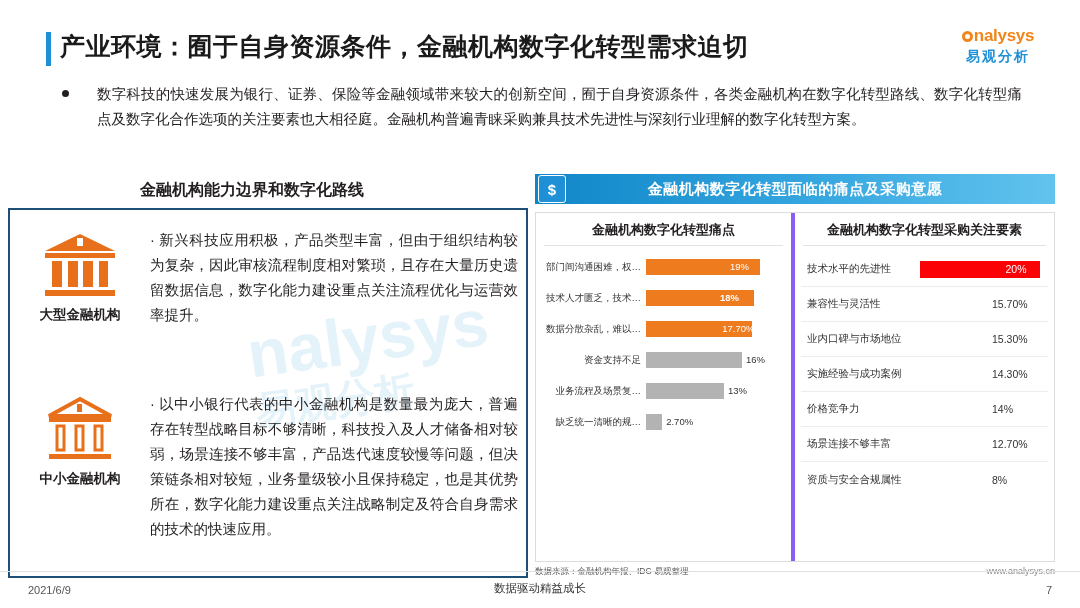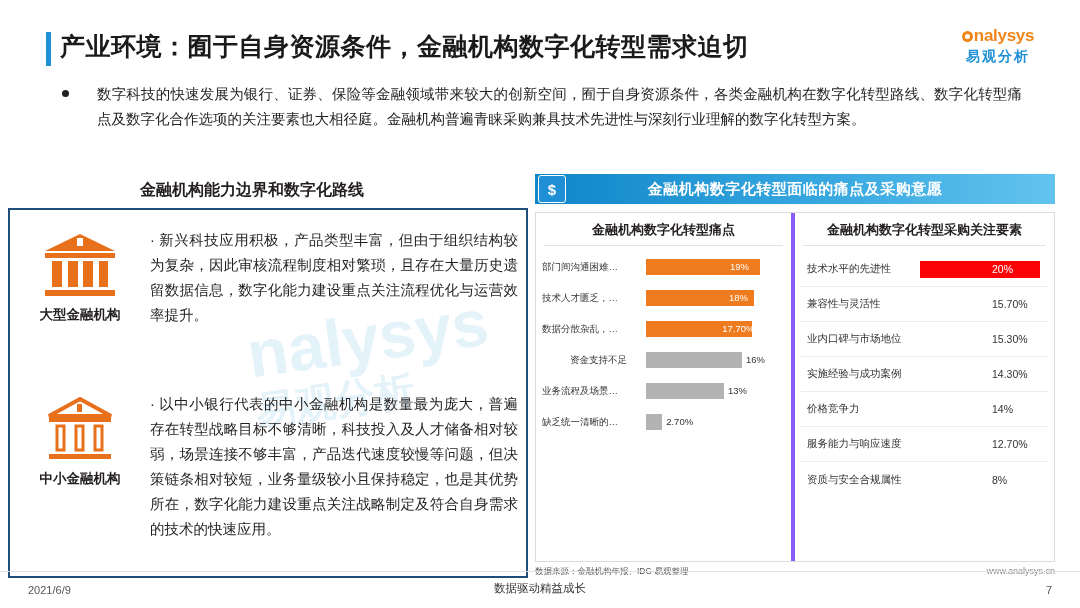--- a/index.html
+++ b/index.html
@@ -110,21 +110,21 @@
   .chart-half { width:260px; position:relative; padding:8px 6px 6px 6px; }
   .chart-half.left-half { border-right:4px solid #8b5cf6; }
   .chart-title {
     text-align:center; font-size:13px; font-weight:bold; color:#231f20;
     padding-bottom:6px; border-bottom:1px solid #e3e3e3; margin:0 2px 6px 2px;
   }
   .brow {
     display:flex; align-items:center; height:31px;
   }
   .blabel {
-    width:104px; font-size:9.5px; color:#333; text-align:right; padding-right:19px;
+    width:104px; font-size:9.5px; color:#333; text-align:right; padding-right:5px;
     white-space:nowrap; overflow:hidden; text-overflow:ellipsis;
   }
   .btrack { flex:1; position:relative; height:31px; }
   .bbar {
     position:absolute; left:0; top:7px; height:16px; background:#b3b3b3;
   }
   .bbar.orange { background:#ef7b1f; }
   .bval {
     position:absolute; top:7px; height:16px; line-height:16px;
     font-size:9.5px; color:#333; white-space:nowrap;
@@ -244,21 +244,21 @@
             <div class="blabel">部门间沟通困难，权…</div>
             <div class="btrack">
               <div class="bbar orange" style="width: 114px;"></div>
               <div class="bval inside" style="left: 84px;">19%</div>
             </div>
           </div>
           <div class="brow">
             <div class="blabel">技术人才匮乏，技术…</div>
             <div class="btrack">
               <div class="bbar orange" style="width: 108px;"></div>
-              <div class="bval inside" style="left: 83px;">18%</div>
+              <div class="bval inside" style="left: 74px; font-weight: bold;">18%</div>
             </div>
           </div>
           <div class="brow">
             <div class="blabel">数据分散杂乱，难以…</div>
             <div class="btrack">
               <div class="bbar orange" style="width: 106.2px;"></div>
               <div class="bval inside" style="left: 76.2px;">17.70%</div>
             </div>
           </div>
           <div class="brow">
@@ -284,40 +284,40 @@
           </div>
         </div>
     </div>
 
     <div class="chart-half">
       <div class="chart-title">金融机构数字化转型采购关注要素</div>
       <div id="rows">
           <div class="rrow first" style="position: relative;">
             <div class="rhl" style="background: rgb(251, 2, 7); width: 120px; top: 9px; position: absolute;"></div>
             <div class="rlabel">技术水平的先进性</div>
-            <div class="rval" style="color: rgb(255, 255, 255); text-align: left; padding-right: 8px;">20%</div>
+            <div class="rval" style="color: rgb(255, 255, 255); text-align: center; padding-right: 8px;">20%</div>
           </div>
           <div class="rrow" style="position: relative;">
             <div class="rlabel">兼容性与灵活性</div>
             <div class="rval">15.70%</div>
           </div>
           <div class="rrow" style="position: relative;">
             <div class="rlabel">业内口碑与市场地位</div>
             <div class="rval">15.30%</div>
           </div>
           <div class="rrow" style="position: relative;">
             <div class="rlabel">实施经验与成功案例</div>
             <div class="rval">14.30%</div>
           </div>
           <div class="rrow" style="position: relative;">
             <div class="rlabel">价格竞争力</div>
             <div class="rval">14%</div>
           </div>
           <div class="rrow" style="position: relative;">
-            <div class="rlabel">服务能力与响应速度</div>
+            <div class="rlabel">场景连接不够丰富</div>
             <div class="rval">12.70%</div>
           </div>
           <div class="rrow" style="position: relative;">
             <div class="rlabel">资质与安全合规属性</div>
             <div class="rval">8%</div>
           </div>
         </div>
     </div>
   </div>
 

